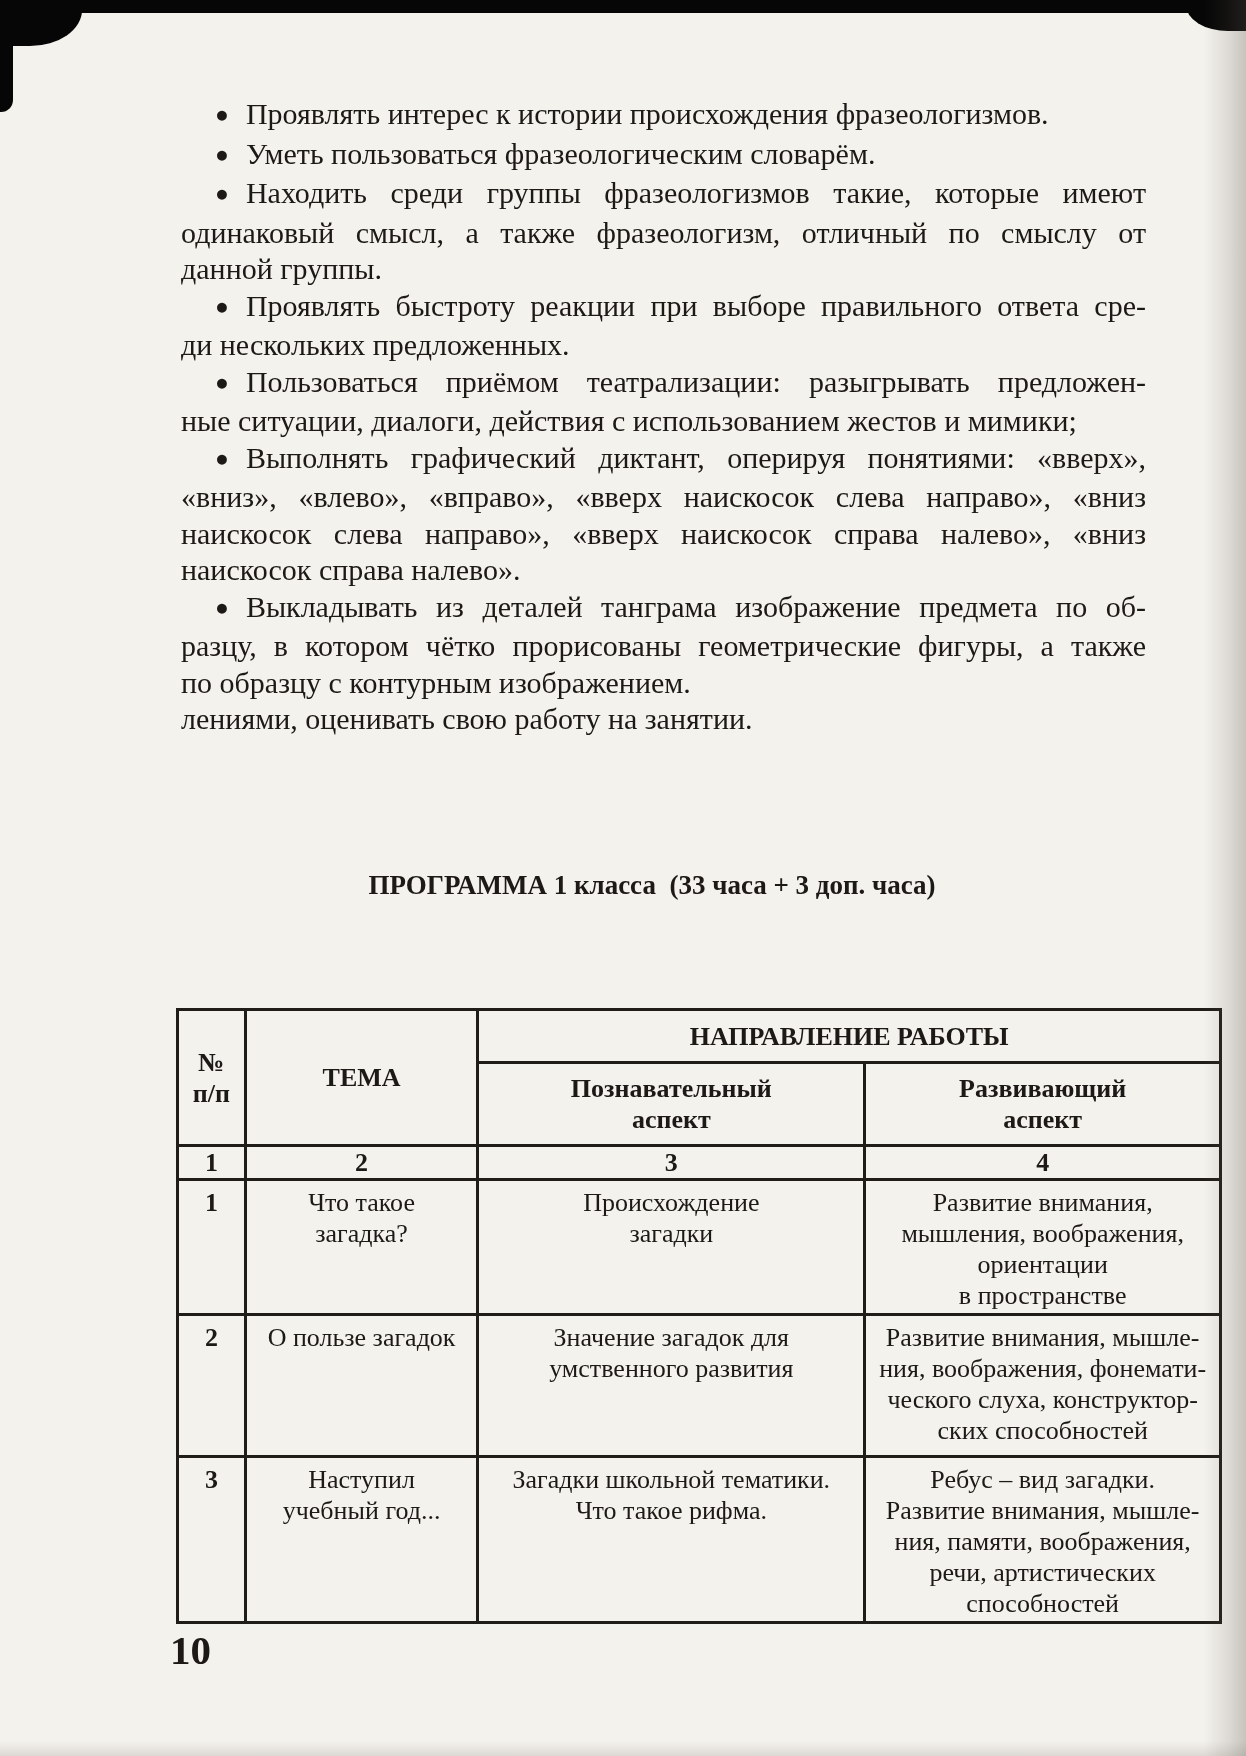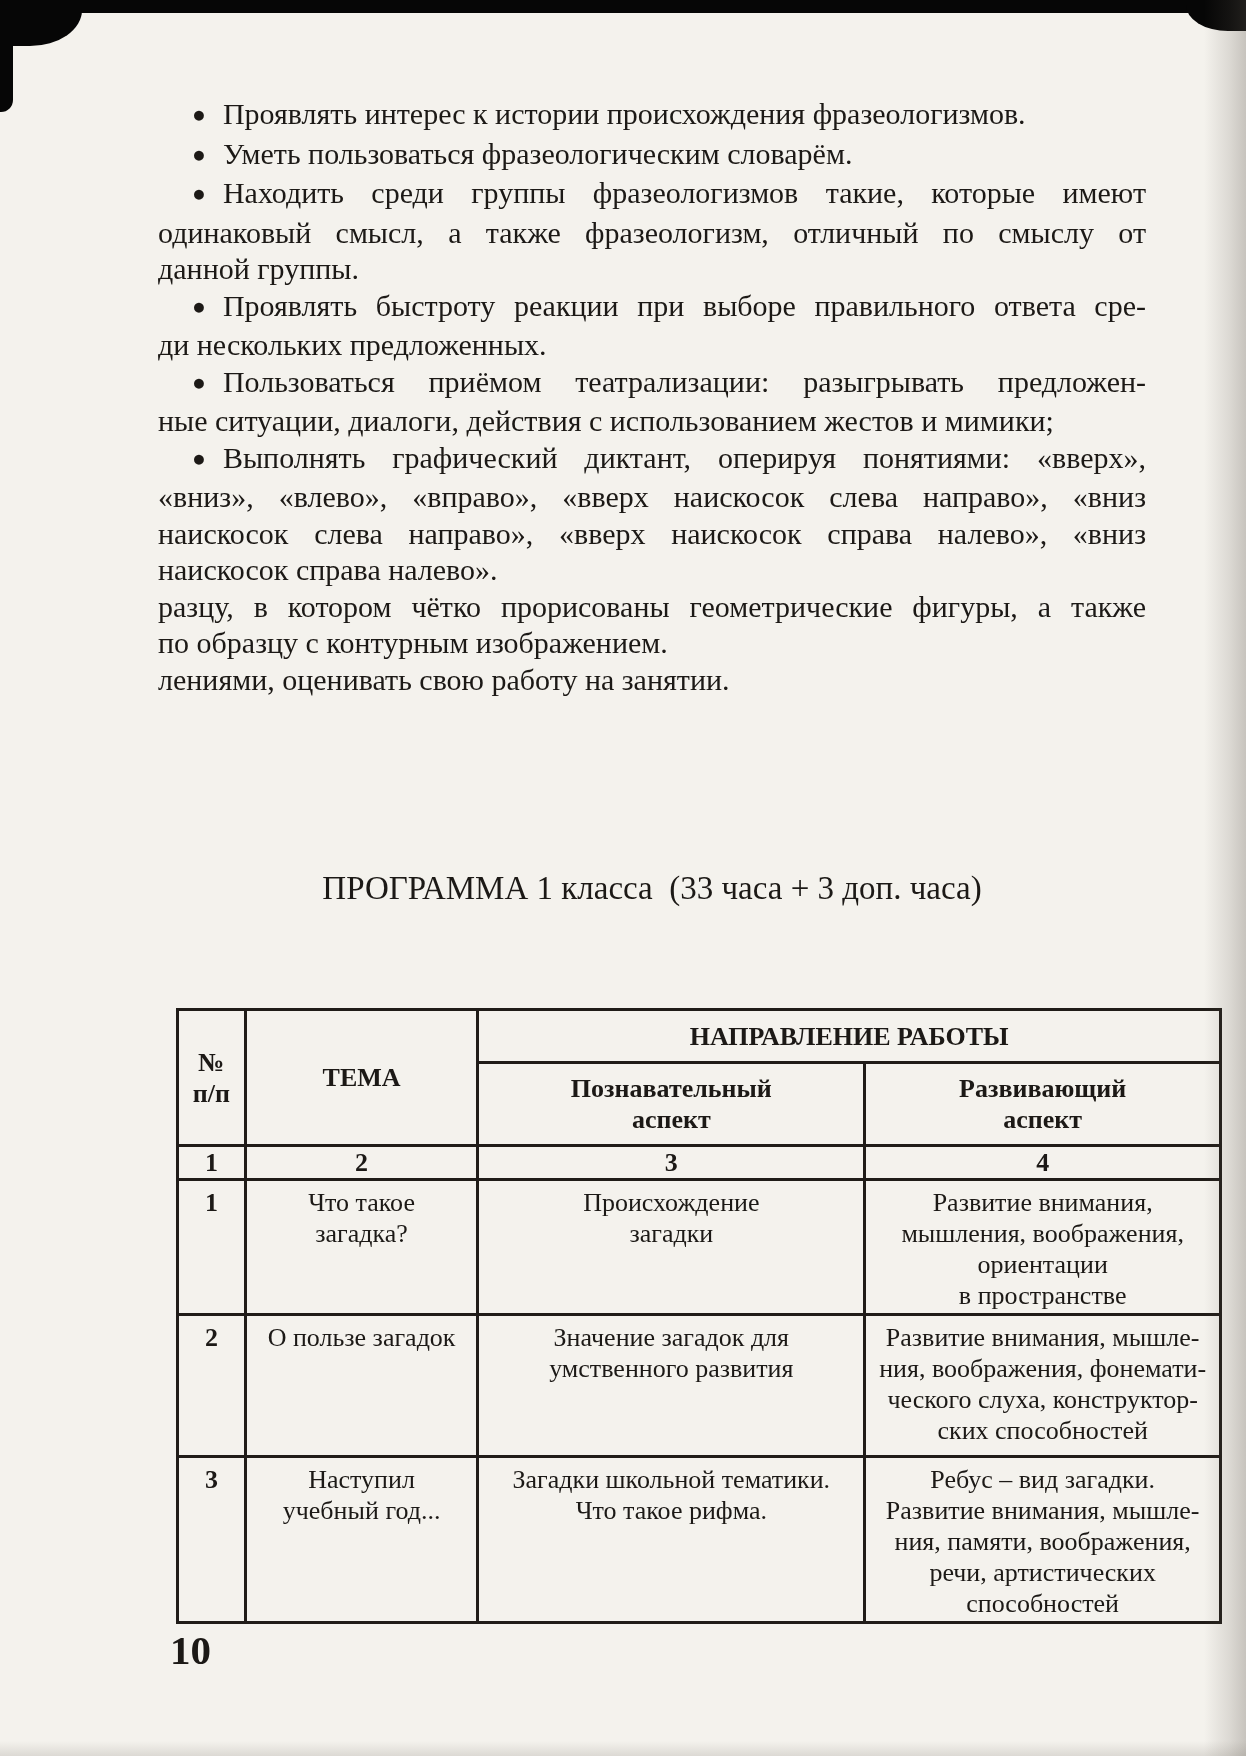--- a/index.html
+++ b/index.html
@@ -15,28 +15,28 @@
   .strip-tl   { position:absolute; top:0; left:0; width:13px; height:112px; background:#060606; border-bottom-right-radius:12px; }
   .corner-tr  { position:absolute; top:0; right:0; width:60px; height:31px; background:#060606; border-bottom-left-radius:42px 26px; }
   .shadow-right  { position:absolute; top:0; right:0; width:42px; height:100%;
     background:linear-gradient(to right, rgba(95,88,80,0) 0%, rgba(95,88,80,0.16) 60%, rgba(95,88,80,0.30) 100%); }
   .shadow-bottom { position:absolute; bottom:0; left:0; width:100%; height:15px;
     background:linear-gradient(to bottom, rgba(95,88,80,0) 0%, rgba(95,88,80,0.16) 100%); }
 
   
   .content { position:absolute; left:158px; top:96px; width:988px;
     font-size:30px; line-height:36.5px; }
-  .line { text-align:justify; text-align-last:justify; }
+  .line { text-align:justify; text-align-last:justify;margin-left:23px; }
   .line.last  { text-align-last:left; }
   .line.first { text-indent:34px; }
   .bullet { display:inline-block; text-indent:0; font-size:23px; margin-right:17px; transform:translateY(-2px); }
 
   
   .heading { position:absolute; left:158px; top:870px; width:988px; margin:0;
-    text-align:center; font-weight:normal; font-size:33px; white-space:pre; }
+    text-align:center; font-weight:bold; font-size:27px; white-space:pre; }
 
   
   .program-table { position:absolute; left:176px; top:1008px; width:1046px;
     border-collapse:collapse; font-size:26px; line-height:31px; table-layout:fixed; }
   .program-table th, .program-table td {
     border:3px solid #201c18; white-space:pre-line; text-align:center; padding:2px 8px; }
   .program-table thead th { font-weight:bold; vertical-align:middle; }
   .tr-span th { height:46px; }
   .tr-sub  th { height:76px; }
   .tr-nums td { height:30px; font-weight:bold; vertical-align:middle; padding:0; }
@@ -86,20 +86,21 @@
 
 
     <div class="para">
       <div class="line first"><span class="bullet">●</span><span>Выполнять графический диктант, оперируя понятиями: «вверх»,</span></div>
       <div class="line"><span>«вниз», «влево», «вправо», «вверх наискосок слева направо», «вниз</span></div>
       <div class="line"><span>наискосок слева направо», «вверх наискосок справа налево», «вниз</span></div>
       <div class="line last"><span>наискосок справа налево».</span></div>
     </div>
 
     <div class="para">
+      <div class="line first"><span class="bullet">●</span><span>Выкладывать из деталей танграма изображение предмета по об-</span></div>
       <div class="line"><span>разцу, в котором чётко прорисованы геометрические фигуры, а также</span></div>
       <div class="line last"><span>по образцу с контурным изображением.</span></div>
     </div>
 
     <div class="para">
     </div>
 
     <div class="para">
       <div class="line last"><span>лениями, оценивать свою работу на занятии.</span></div>
     </div>

